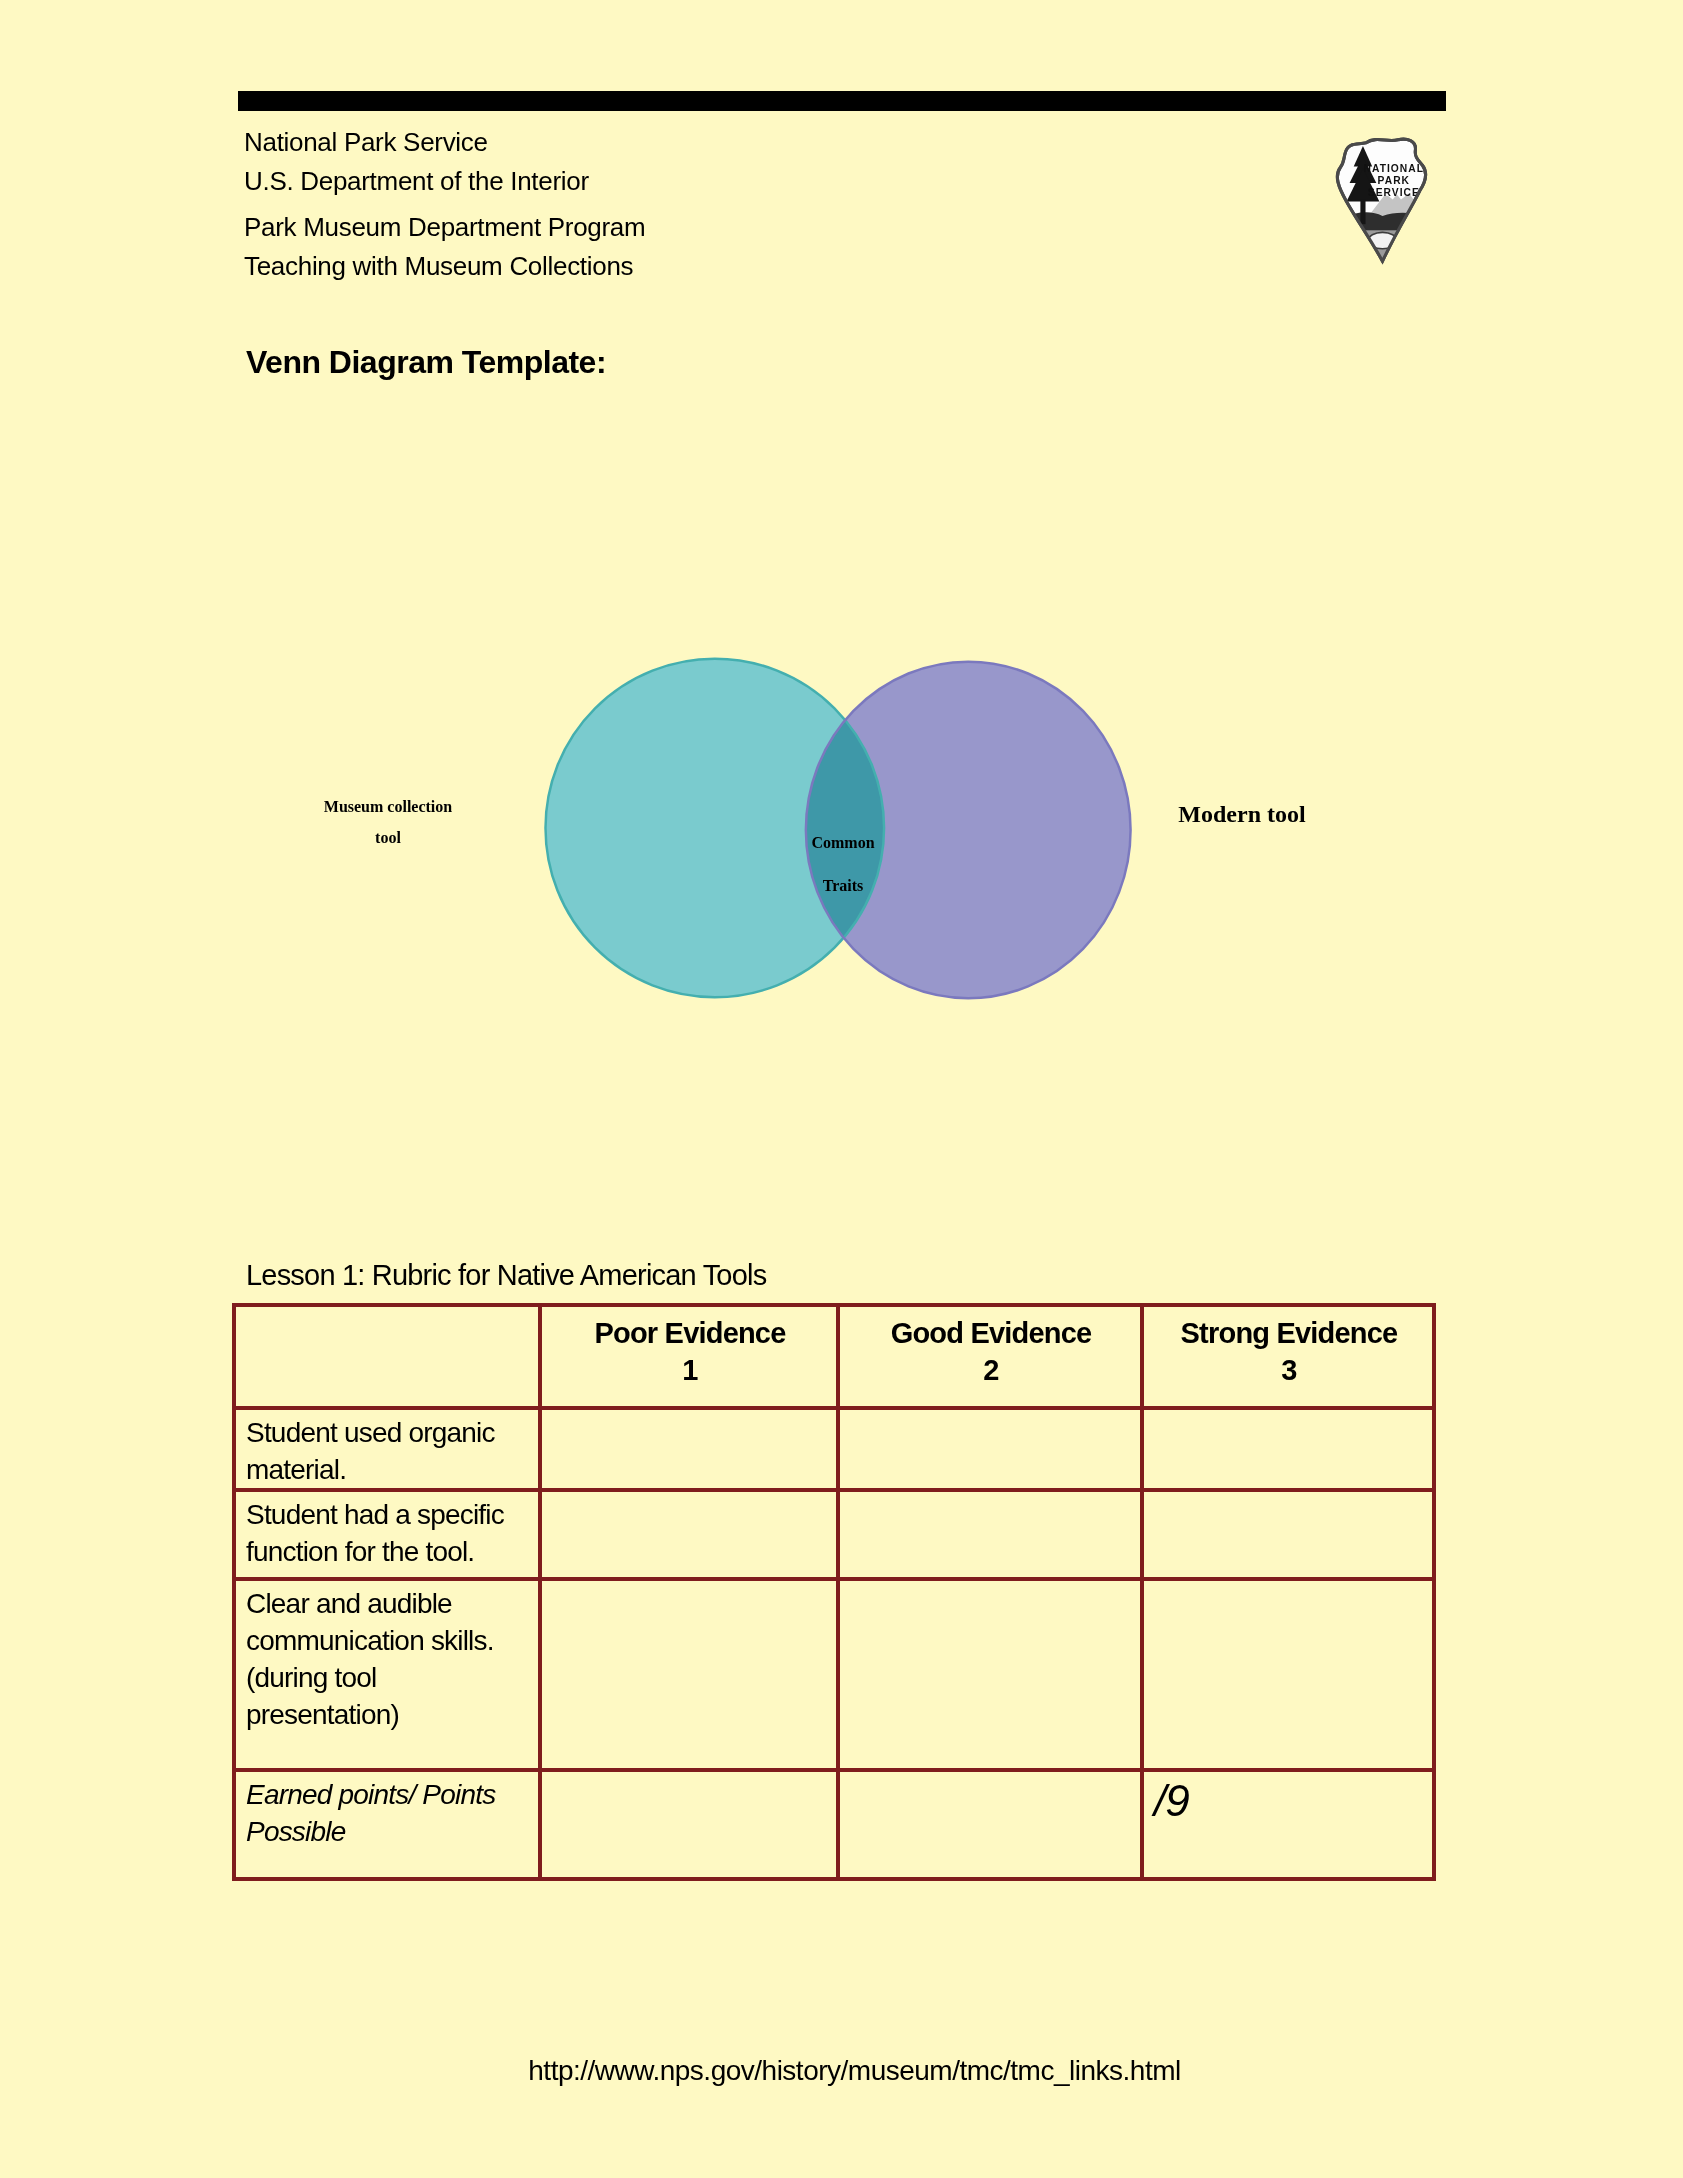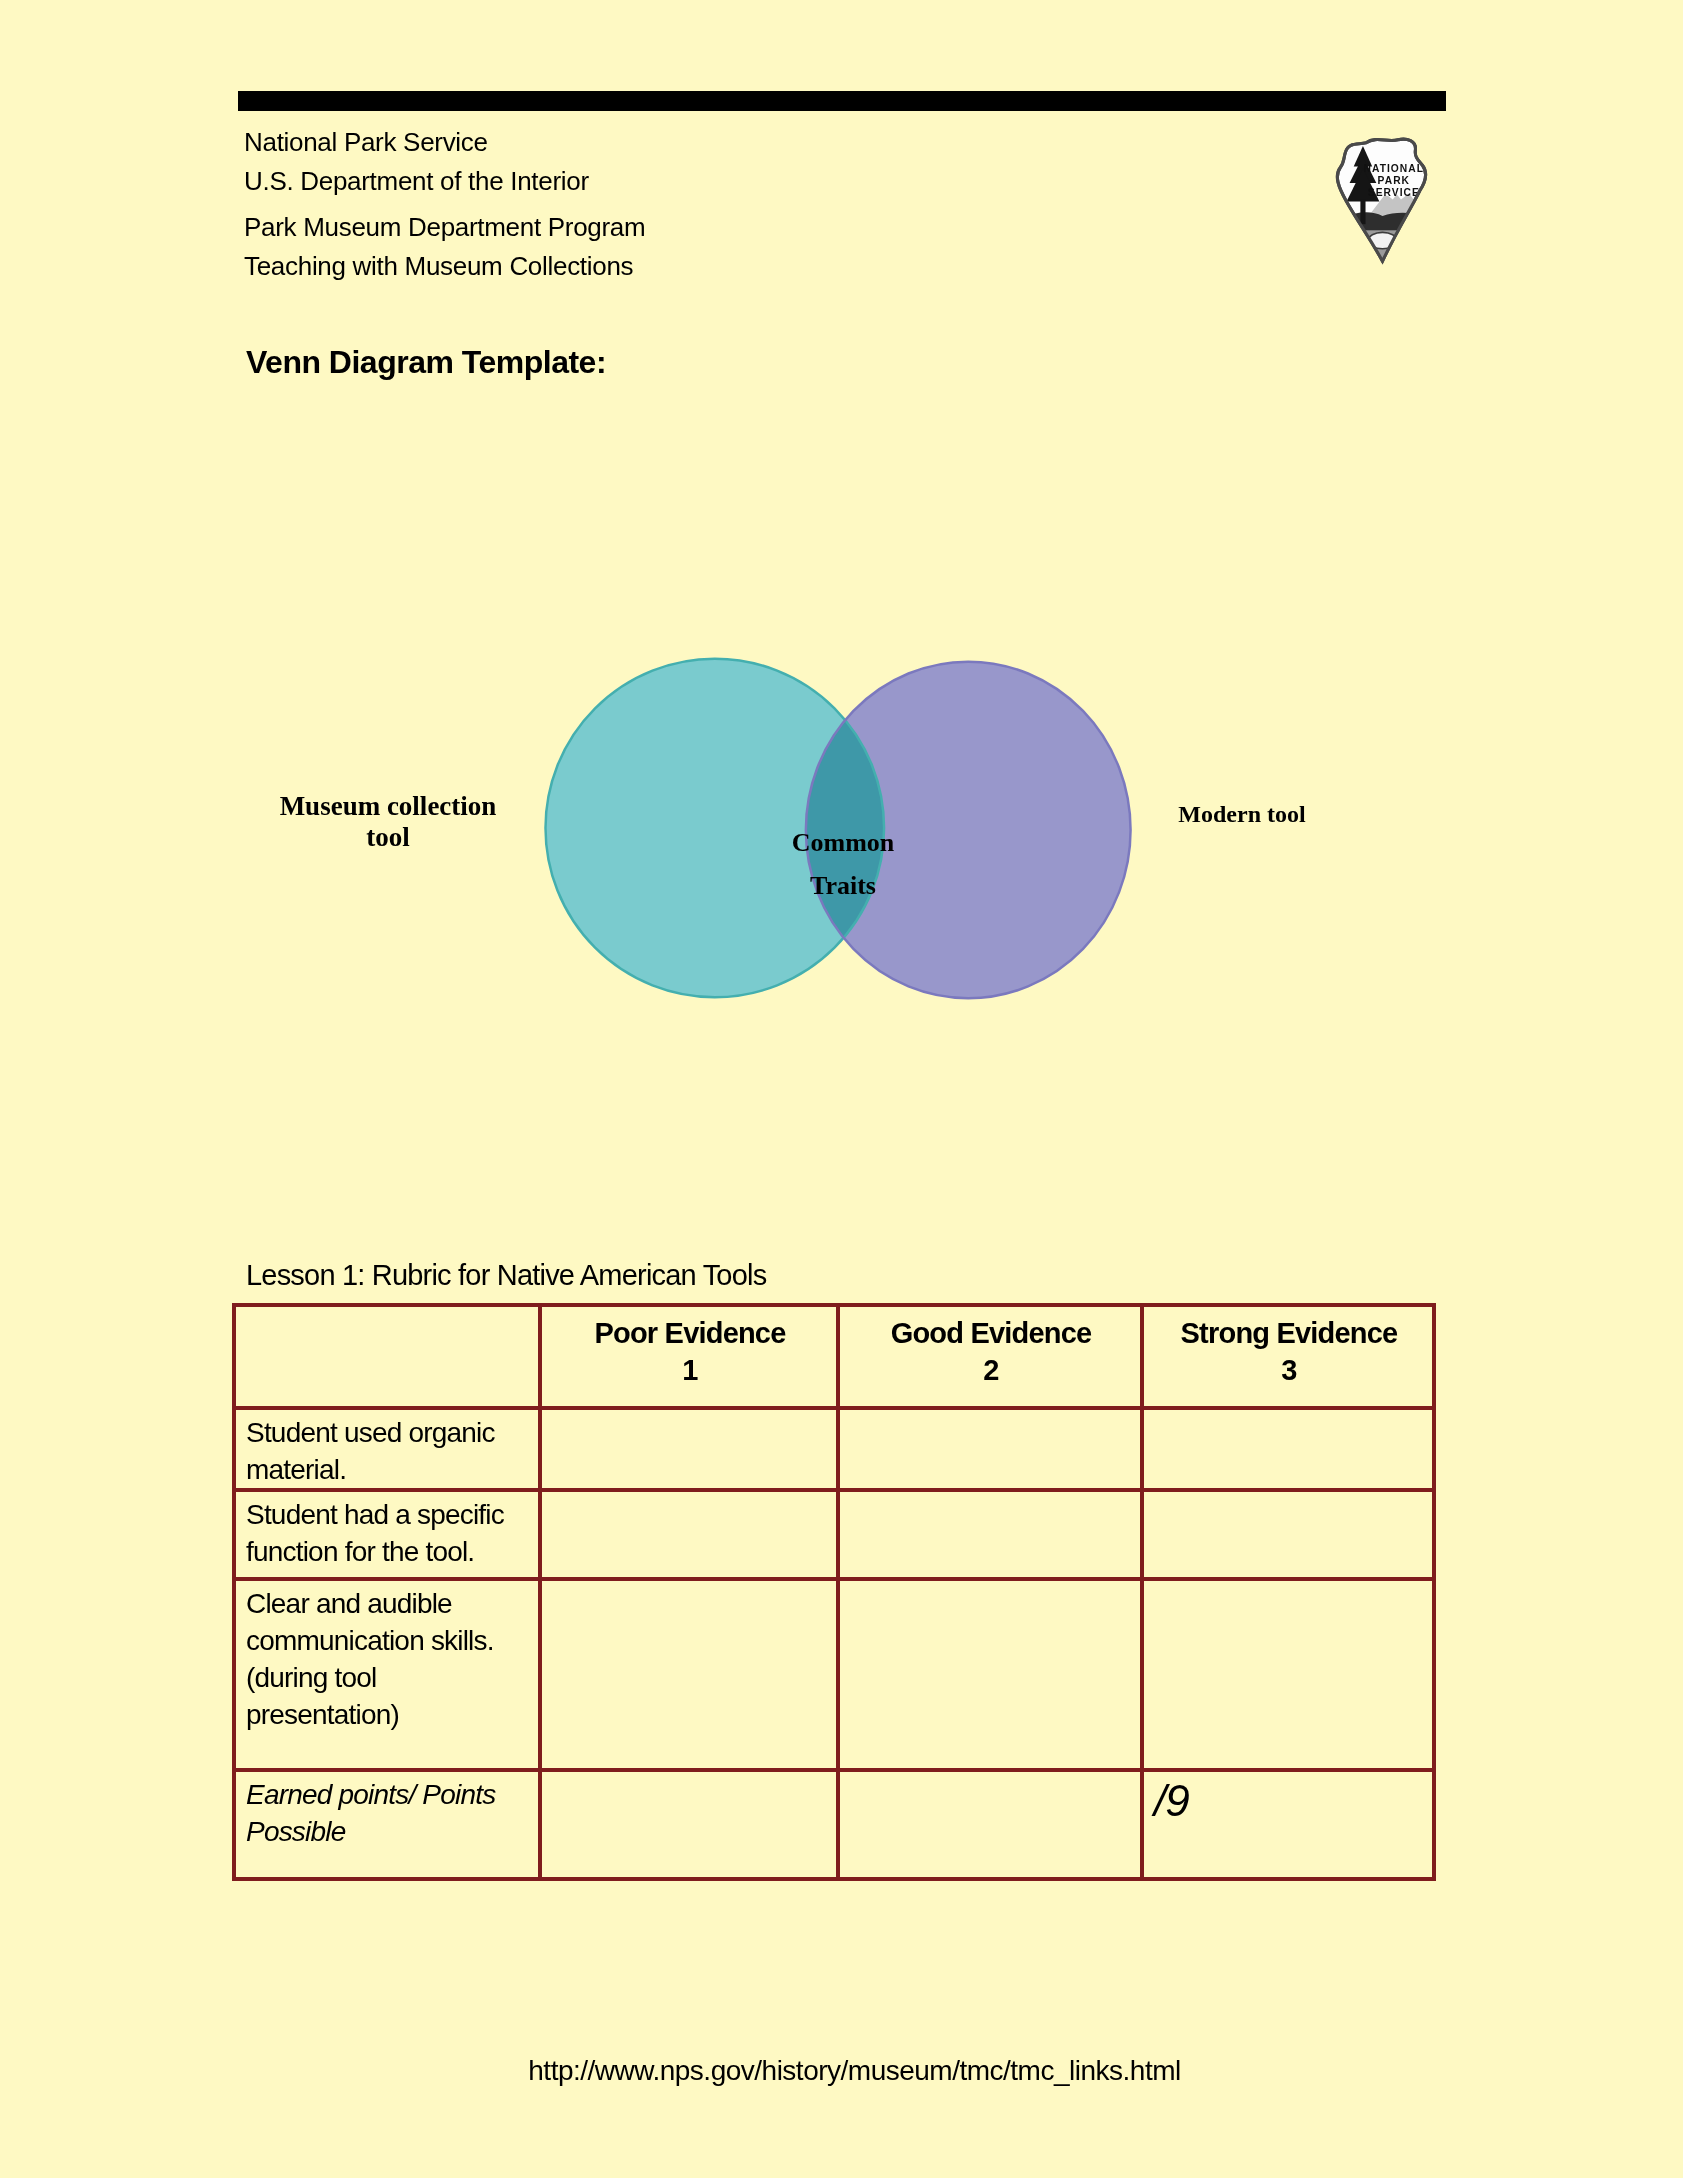--- a/index.html
+++ b/index.html
@@ -28,22 +28,22 @@
     font-size:32px; font-weight:bold; letter-spacing:-0.5px;
   }
 
   .venn-svg { position:absolute; left:495px; top:614px; width:693px; height:426px; }
 
   .venn-label {
     position:absolute; text-align:center;
     font-family:"Liberation Serif", serif; font-weight:bold;
     white-space:pre-line; color:#000;
   }
-  .venn-label-left  { left:277px; top:791px; width:222px; font-size:27px; line-height:31px; }
-  .venn-label-center{ left:760px; top:821px; width:166px; font-size:26px; line-height:43px; }
+  .venn-label-left  { left:277px; top:791px; width:222px; font-size:16px; line-height:31px; }
+  .venn-label-center{ left:760px; top:821px; width:166px; font-size:16px; line-height:43px; }
   .venn-label-right { left:1141px; top:799px; width:202px; font-size:24px; line-height:31px; }
 
   .lesson-title {
     position:absolute; left:246px; top:1259px;
     font-size:29px; letter-spacing:-0.8px;
   }
 
   table.rubric {
     position:absolute; left:232px; top:1303px; width:1200px;
     border-collapse:collapse; table-layout:fixed;

